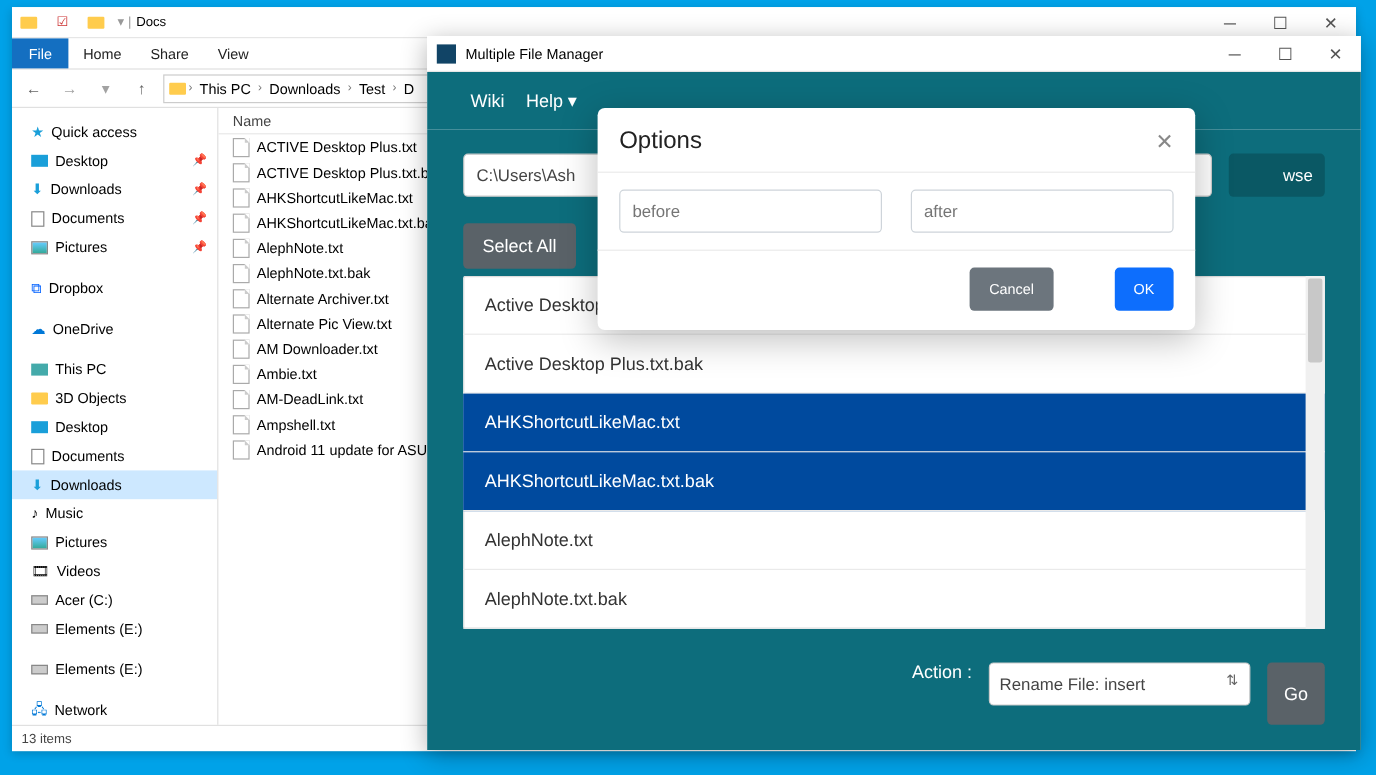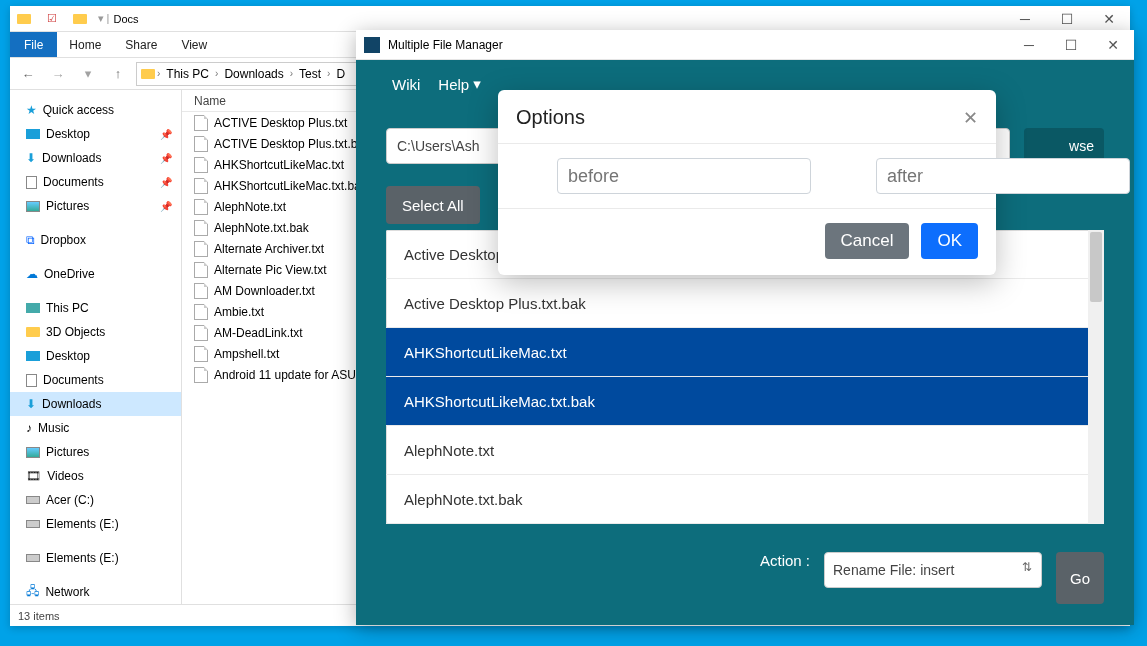--- a/index.html
+++ b/index.html
@@ -76,23 +76,23 @@
 .mfm-action { margin-top: 28px; display: flex; justify-content: flex-end; gap: 14px; color: #fff; font-size: 15px; }
 .mfm-action select { width: 218px; height: 36px; background: #fff; border: 1px solid #ccc; border-radius: 4px; padding: 0 8px; font-size: 14px; color:#444; -webkit-appearance:none; appearance:none; }
 .mfm-action .selwrap { position: relative; }
 .mfm-action .selwrap::after { content:'⇅'; position:absolute; right:10px; top:8px; color:#666; font-size:12px; }
 .mfm-gobtn { height: 52px; padding: 0 14px; background: #5a6268; color: #fff; border-radius: 4px; display:flex; align-items:center; font-size:15px; }
 .modal { position: absolute; left: 498px; top: 90px; width: 498px; background: #fff; border-radius: 6px; box-shadow: 0 8px 30px rgba(0,0,0,0.25); padding: 16px 18px; z-index: 50; }
 .modal .mhead { display: flex; align-items: center; justify-content: space-between; font-size: 20px; color: #222; }
 .modal .close-x { color: #888; font-size: 18px; cursor: pointer; }
 .modal hr { border: none; border-top: 1px solid #eaeaea; margin: 14px -18px; }
 .modal .inputs { display: flex; gap: 24px; }
-.modal .inputs input { flex: 1; height: 36px; border: 1px solid #ced4da; border-radius: 4px; padding: 0 10px; font-size: 18px; margin-left: 41px; }
+.modal .inputs input { flex: 1; height: 36px; border: 1px solid #ced4da; border-radius: 4px; padding: 0 10px; font-size: 14px; }
 .modal .mfoot { display: flex; justify-content: flex-end; gap: 12px; margin-top: 8px; }
-.modal .btn { height: 36px; padding: 0 16px; border-radius: 4px; display: flex; align-items: center; font-size: 17px; border: none; cursor: pointer; }
+.modal .btn { height: 36px; padding: 0 16px; border-radius: 4px; display: flex; align-items: center; font-size: 12px; border: none; cursor: pointer; margin-left: 39px; }
 .modal .btn-cancel { background: #6c757d; color: #fff; }
 .modal .btn-ok { background: #0d6efd; color: #fff; }
 
 .greyed { opacity: 0.6; }
 </style>
 </head>
 <body>
 
 <div class="explorer">
   <div class="exp-titlebar">

